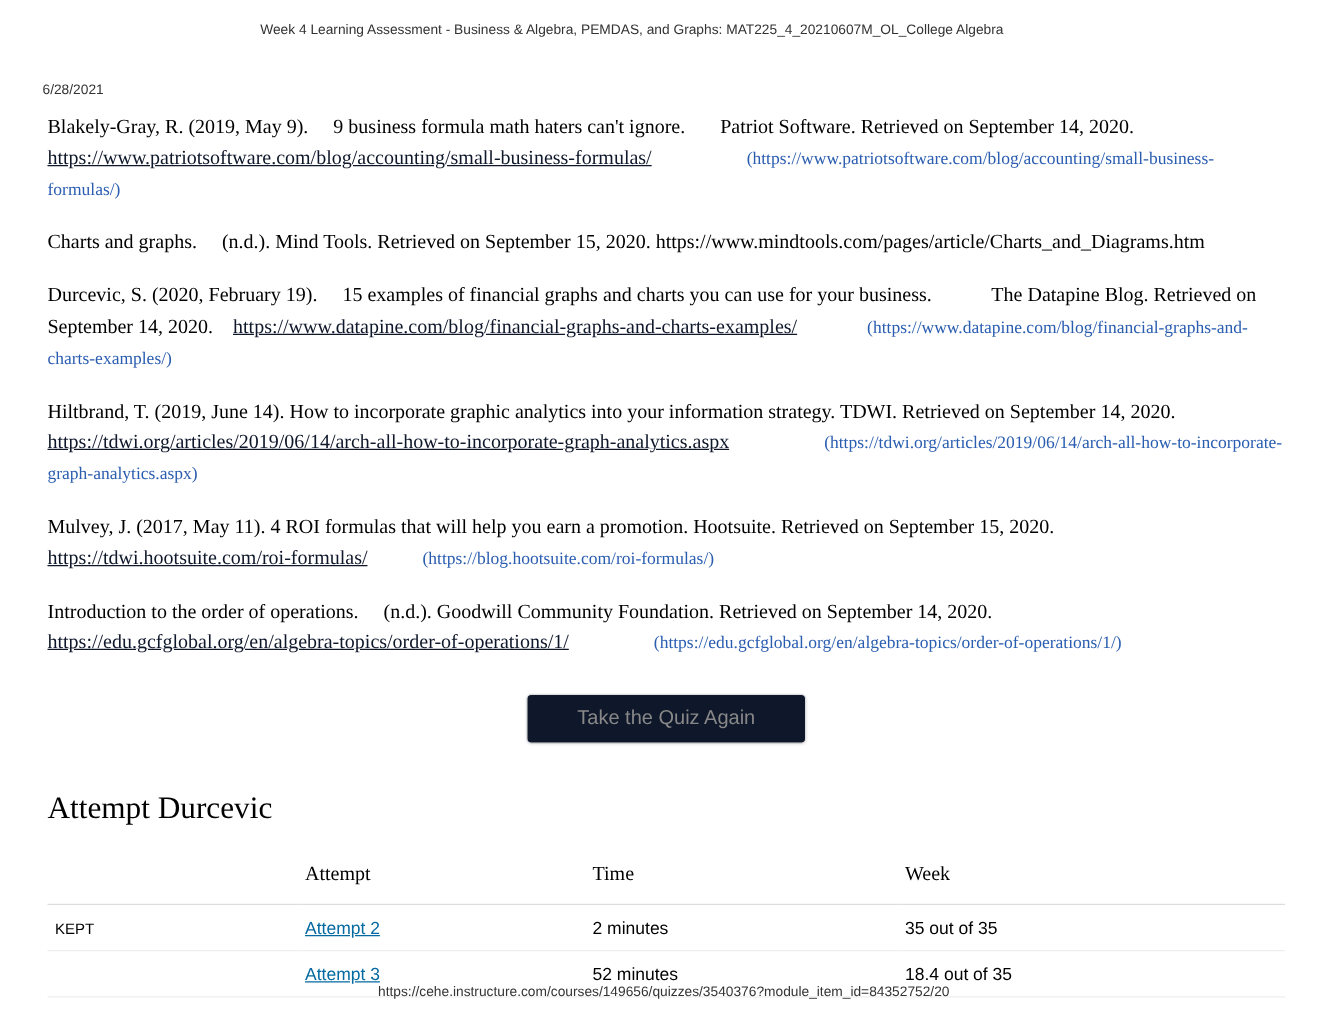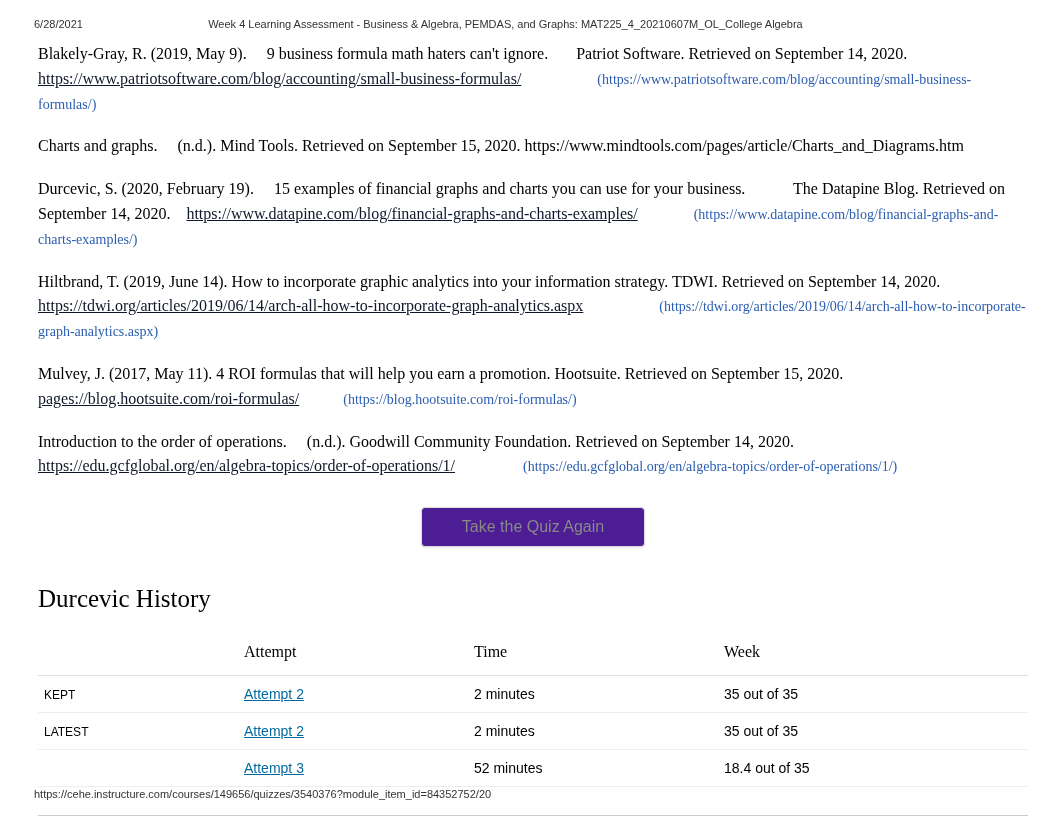--- a/index.html
+++ b/index.html
@@ -18,20 +18,21 @@
     .header {
       display: flex;
       justify-content: space-between;
       padding: 18px 34px 4px 34px;
       font-size: 11px;
       font-family: Arial, sans-serif;
       color: #333;
     }
     .header-date {
       flex: 0 0 auto;
+      margin-top: 48px;
     }
     .header-title {
       flex: 1;
       text-align: center;
       margin-left: -100px;
     }
     .content {
       padding: 8px 34px 0 38px;
     }
     .reference {
@@ -45,21 +46,21 @@
       cursor: pointer;
     }
     .link-paren {
       color: #2a5db0;
       font-size: 14px;
     }
     .quiz-button {
       display: block;
       margin: 28px auto 0 auto;
       padding: 10px 40px;
-      background: #4c1d95;
+      background: #0f172a;
       border: 1px solid #ddd;
       border-radius: 4px;
       color: #888;
       font-size: 16px;
       font-family: Arial, sans-serif;
       cursor: default;
       box-shadow: 0 1px 2px rgba(0,0,0,0.08);
     }
     .section-title {
       font-size: 25px;
@@ -102,21 +103,21 @@
     }
     .tag {
       font-size: 12px;
     }
     .footer {
       position: absolute;
       bottom: 22px;
       left: 34px;
       right: 34px;
       display: flex;
-      justify-content: flex-start;
+      justify-content: center;
       font-size: 11px;
       font-family: Arial, sans-serif;
       color: #333;
     }
     hr.content-sep {
       border: none;
       border-top: 1px solid #ccc;
       margin-top: 28px;
     }
   </style>
@@ -150,59 +151,53 @@
 
   <div class="reference">
     <span>Hiltbrand, T. (2019, June 14). How to incorporate graphic analytics into your information strategy. TDWI. Retrieved on September 14, 2020. </span>
     <span class="link">https://tdwi.org/articles/2019/06/14/arch-all-how-to-incorporate-graph-analytics.aspx</span>
     &nbsp;&nbsp;&nbsp;&nbsp;&nbsp;&nbsp;&nbsp;&nbsp;&nbsp;&nbsp;&nbsp;&nbsp;&nbsp;&nbsp;&nbsp;&nbsp;&nbsp;
     <span class="link-paren">(https://tdwi.org/articles/2019/06/14/arch-all-how-to-incorporate-graph-analytics.aspx)</span>
   </div>
 
   <div class="reference">
     <span>Mulvey, J. (2017, May 11). 4 ROI formulas that will help you earn a promotion. Hootsuite. Retrieved on September 15, 2020. </span>
-    <span class="link">pages://blog.hootsuite.com/roi-formulas/</span>
+    <span class="link">https://tdwi.hootsuite.com/roi-formulas/</span>
     &nbsp;&nbsp;&nbsp;&nbsp;&nbsp;&nbsp;&nbsp;&nbsp;&nbsp;
     <span class="link-paren">(https://blog.hootsuite.com/roi-formulas/)</span>
   </div>
 
   <div class="reference">
     <span>Introduction to the order of operations. &nbsp;&nbsp;&nbsp; (n.d.). Goodwill Community Foundation. Retrieved on September 14, 2020. </span>
     <span class="link">https://edu.gcfglobal.org/en/algebra-topics/order-of-operations/1/</span>
     &nbsp;&nbsp;&nbsp;&nbsp;&nbsp;&nbsp;&nbsp;&nbsp;&nbsp;&nbsp;&nbsp;&nbsp;&nbsp;&nbsp;&nbsp;
     <span class="link-paren">(https://edu.gcfglobal.org/en/algebra-topics/order-of-operations/1/)</span>
   </div>
 
   <button class="quiz-button" disabled="">Take the Quiz Again</button>
 
-  <h2 class="section-title">Durcevic History</h2>
+  <h2 class="section-title">Attempt Durcevic</h2>
 
   <table>
     <thead>
       <tr>
         <th></th>
         <th>Attempt</th>
         <th>Time</th>
         <th>Week</th>
       </tr>
     </thead>
     <tbody>
       <tr>
         <td class="tag-cell"><span class="tag">KEPT</span></td>
         <td class="attempt-cell"><span class="attempt-link">Attempt 2</span></td>
         <td class="time-cell">2 minutes</td>
         <td>35 out of 35</td>
       </tr>
       <tr>
-        <td class="tag-cell"><span class="tag">LATEST</span></td>
-        <td class="attempt-cell"><span class="attempt-link">Attempt 2</span></td>
-        <td class="time-cell">2 minutes</td>
-        <td>35 out of 35</td>
-      </tr>
-      <tr>
         <td class="tag-cell"><span class="tag"></span></td>
         <td class="attempt-cell"><span class="attempt-link">Attempt 3</span></td>
         <td class="time-cell">52 minutes</td>
         <td>18.4 out of 35</td>
       </tr>
     </tbody>
   </table>
 
   <hr class="content-sep">
 

